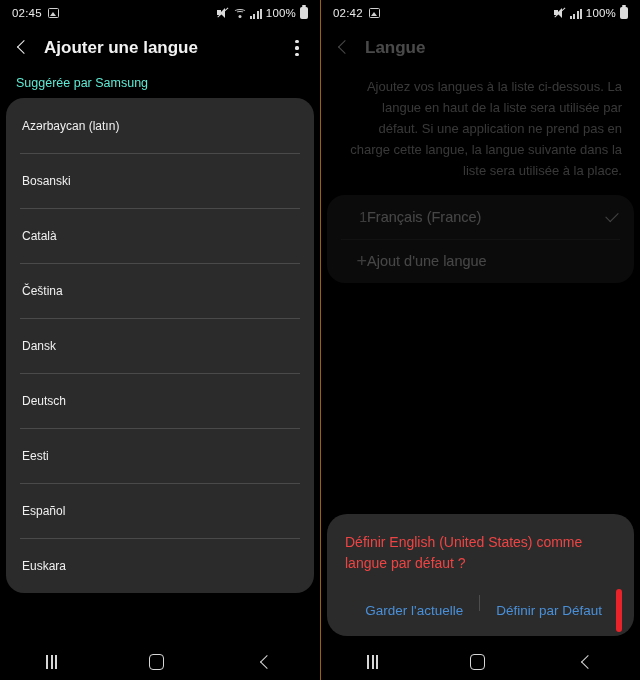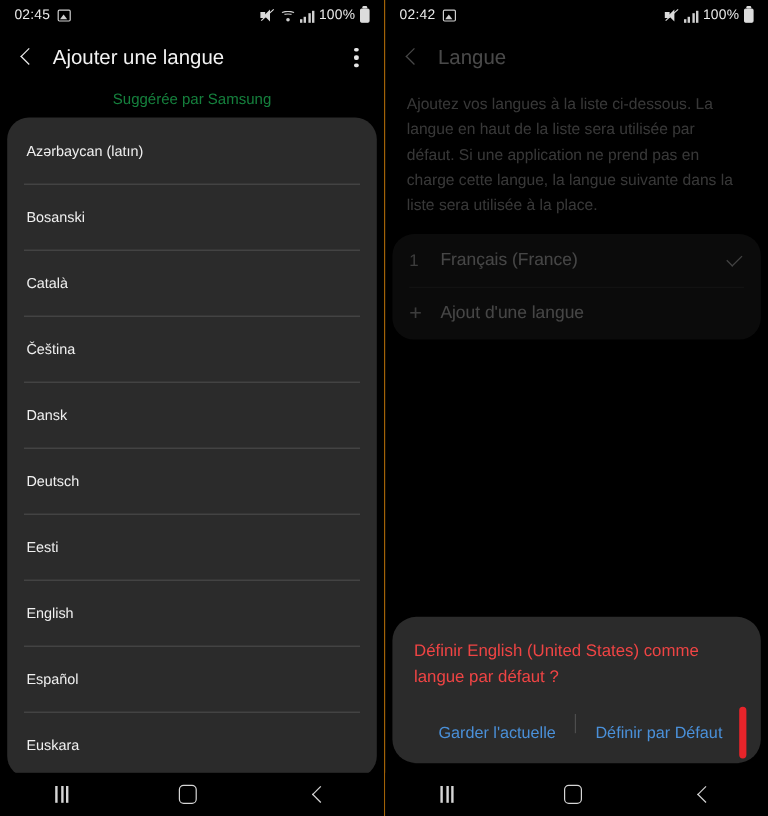--- a/index.html
+++ b/index.html
@@ -76,30 +76,30 @@
   
   .appbar { height:44px; display:flex; align-items:center; padding:0 12px; }
   .back-chevron{
     width:22px; height:22px; position:relative; flex:0 0 auto; cursor:pointer;
   }
   .back-chevron::before{
     content:""; position:absolute; left:7px; top:5px;
     width:9px; height:9px; border-left:1.8px solid #f0f0f0;
     border-bottom:1.8px solid #f0f0f0; transform:rotate(45deg);
   }
-  .appbar-title{ font-size:17px; color:#f2f2f2; margin-left:10px; font-weight:400; }
+  .appbar-title{ font-size:17px; color:#f2f2f2; margin-left:10px; font-weight:700; }
   .kebab{
     margin-left:auto; width:22px; height:22px; display:flex; flex-direction:column;
     align-items:center; justify-content:center; gap:3.3px; cursor:pointer;
   }
   .kebab span{ width:3.2px; height:3.2px; background:#e6e6e6; border-radius:50%; }
 
   
   .section-label{
-    font-size:12.5px; color:#15803d; padding:6px 16px 8px 16px;text-align:center;
+    font-size:12.5px; color:#5eead4; padding:6px 16px 8px 16px;
   }
   .lang-card{
     margin:0 6px; background:#2b2b2b;
     border-radius:18px 18px 18px 18px;
     overflow:hidden;
   }
   .lang-row{
     height:55px; display:flex; align-items:center;
     padding:0 16px; position:relative; cursor:pointer;
   }
@@ -121,21 +121,21 @@
     cursor:pointer;
   }
   .nav-back{ width:18px; height:18px; position:relative; cursor:pointer; }
   .nav-back::before{
     content:""; position:absolute; left:6px; top:4px; width:9px; height:9px;
     border-left:1.9px solid #d6d6d6; border-bottom:1.9px solid #d6d6d6;
     transform:rotate(45deg);
   }
 
   
-  .dim { opacity:.30; }
+  .dim { opacity:.30;text-align:right; }
   .desc{
     font-size:13px; line-height:21px; color:#b9b9b9;
     padding:6px 18px 14px 18px;
   }
   .r-card{
     margin:0 6px; background:#262626; border-radius:18px; overflow:hidden;
   }
   .r-row{
     height:44px; display:flex; align-items:center; padding:0 14px;
     position:relative;
@@ -240,23 +240,20 @@
           <span class="lbl">Čeština</span>
         </div>
       <div class="lang-row">
           <span class="lbl">Dansk</span>
         </div>
       <div class="lang-row">
           <span class="lbl">Deutsch</span>
         </div>
       <div class="lang-row">
           <span class="lbl">Eesti</span>
-        </div>
-      <div class="lang-row">
-          <span class="lbl">English</span>
         </div>
       <div class="lang-row">
           <span class="lbl">Español</span>
         </div>
       <div class="lang-row">
           <span class="lbl">Euskara</span>
         </div>
     </div>
 
     <div class="navbar">

